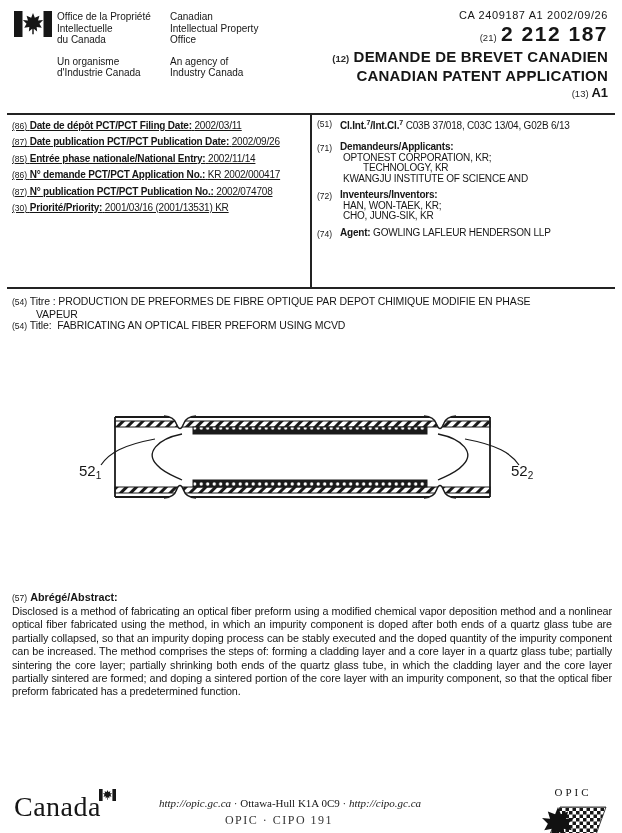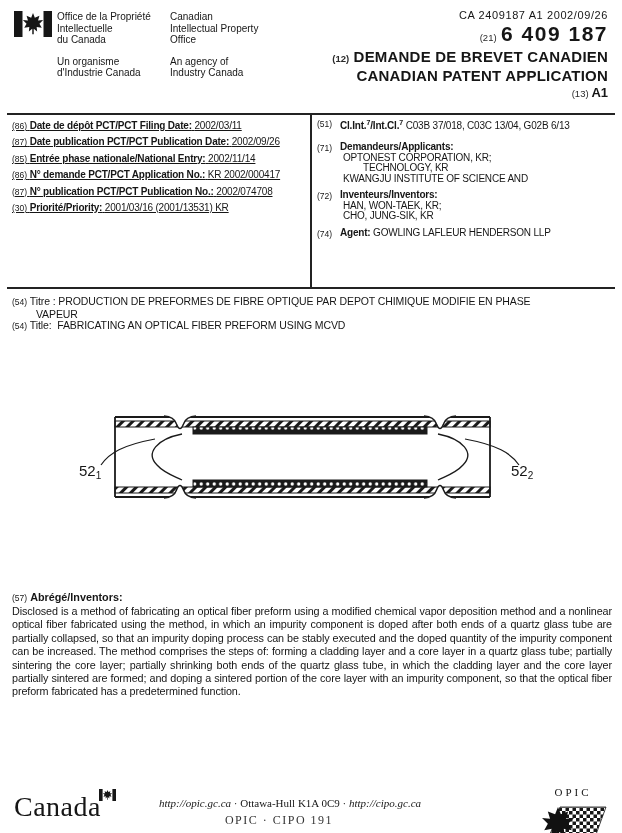--- a/index.html
+++ b/index.html
@@ -108,21 +108,21 @@
     <div class="agency">
       <div>Un organisme</div>
       <div>d'Industrie Canada</div>
     </div>
   </div>
 
   <div class="hdr-right">
     <div class="doc-ref">CA 2409187 A1 2002/09/26</div>
     <div class="num-line">
       <span class="code-sm">(21)</span>
-      <span class="app-num">6 409 187</span>
+      <span class="app-num">2 212 187</span>
     </div>
     <div class="type-line">
       <span class="code-sm">(12)</span>
       <span>DEMANDE DE BREVET CANADIEN</span>
     </div>
     <div class="type-line" style="margin-top:0;">CANADIAN PATENT APPLICATION</div>
     <div class="kind-line">
       <span class="code-sm">(13)</span>
       <span class="kind-code">A1</span>
     </div>
@@ -243,21 +243,21 @@
     <path d="M46,57 C54,45 68,37 100,31" fill="none" stroke="#1a1a1a" stroke-width="1.2"></path>
     <path d="M464,57 C456,45 442,37 410,31" fill="none" stroke="#1a1a1a" stroke-width="1.2"></path>
 
     <text class="fig-label" x="24" y="68"><tspan>52</tspan><tspan class="fig-sub" dy="3">1</tspan></text>
     <text class="fig-label" x="456" y="68"><tspan>52</tspan><tspan class="fig-sub" dy="3">2</tspan></text>
   </svg>
 
   <div class="abstract">
     <div class="abs-head">
       <span class="bcode">(57)</span>
-      <span class="blabel">Abrégé/Inventors:</span>
+      <span class="blabel">Abrégé/Abstract:</span>
     </div>
     <div class="abs-text">Disclosed is a method of fabricating an optical fiber preform using a modified chemical vapor deposition method and a nonlinear optical fiber fabricated using the method, in which an impurity component is doped after both ends of a quartz glass tube are partially collapsed, so that an impurity doping process can be stably executed and the doped quantity of the impurity component can be increased. The method comprises the steps of: forming a cladding layer and a core layer in a quartz glass tube; partially sintering the core layer; partially shrinking both ends of the quartz glass tube, in which the cladding layer and the core layer partially sintered are formed; and doping a sintered portion of the core layer with an impurity component, so that the optical fiber preform fabricated has a predetermined function.</div>
   </div>
 
   <div class="ftr-wordmark">Canada</div>
   <svg class="ftr-wordmark-flag" width="17" height="12" viewBox="0 0 17 12">
     <rect x="0" y="0" width="3.6" height="12" fill="#161616"></rect>
     <rect x="13.4" y="0" width="3.6" height="12" fill="#161616"></rect>
     <g transform="translate(8.5,5.6) scale(0.42)">
       <path fill="#161616" d="M0,-11 L2,-6 L7,-8 L5.5,-3 L11,-3.5 L7,0.5 L9.5,5 L4,4 L4.5,9 L0.8,6 L0.8,12 L-0.8,12 L-0.8,6 L-4.5,9 L-4,4 L-9.5,5 L-7,0.5 L-11,-3.5 L-5.5,-3 L-7,-8 L-2,-6 Z"></path>

